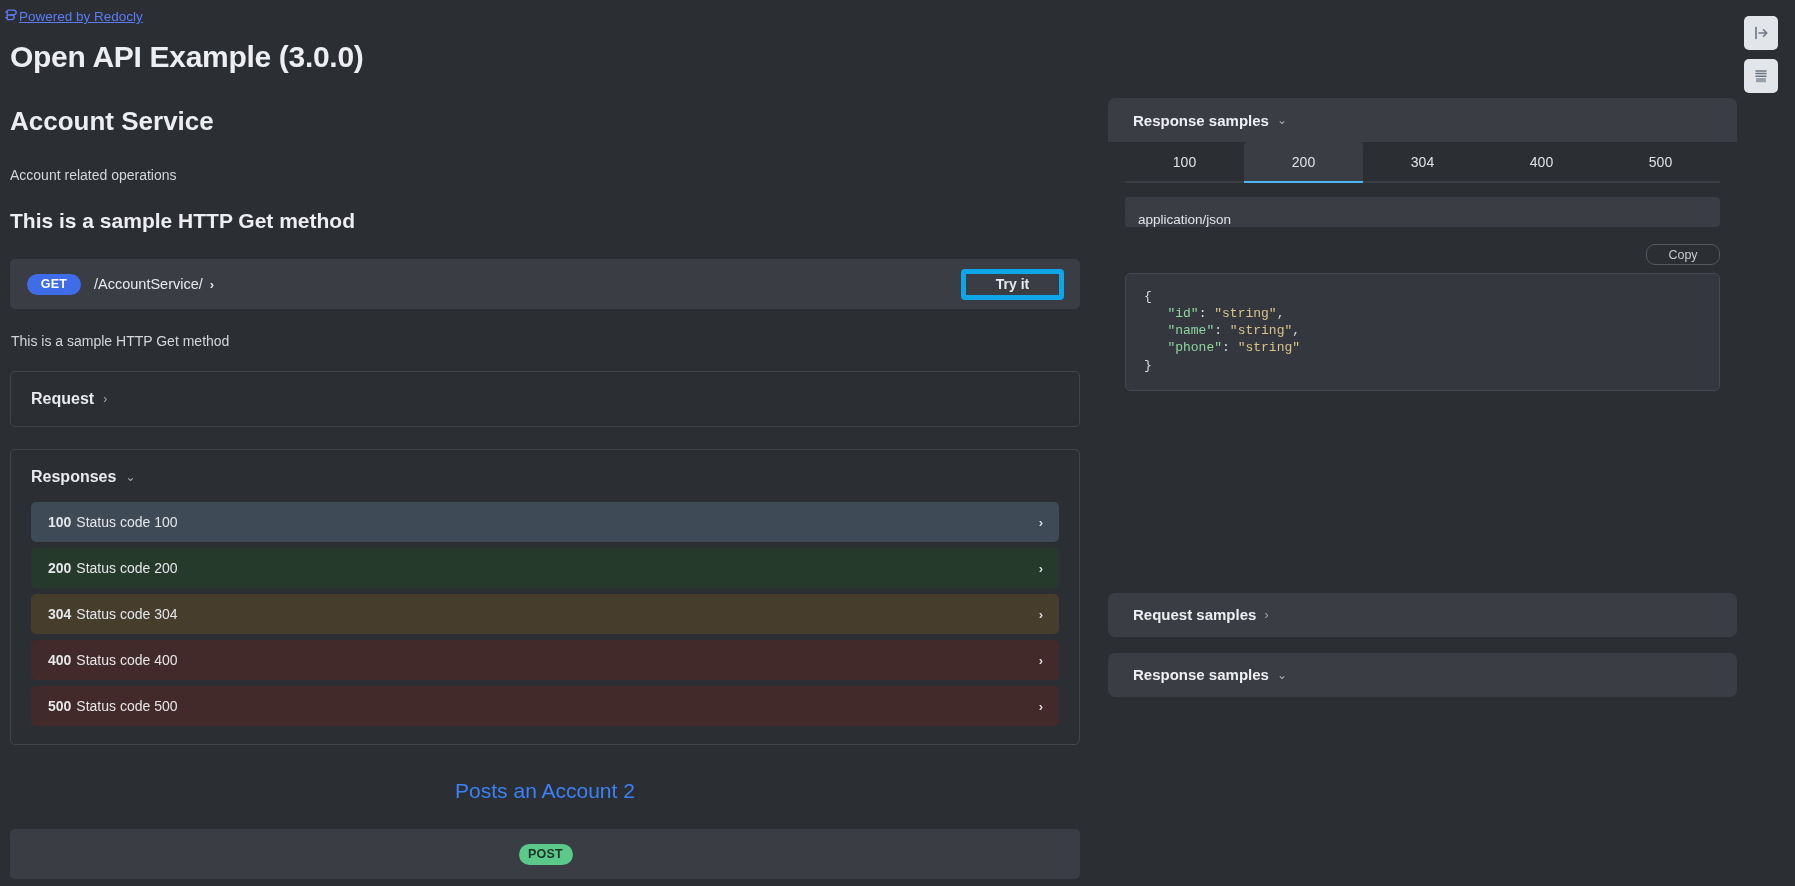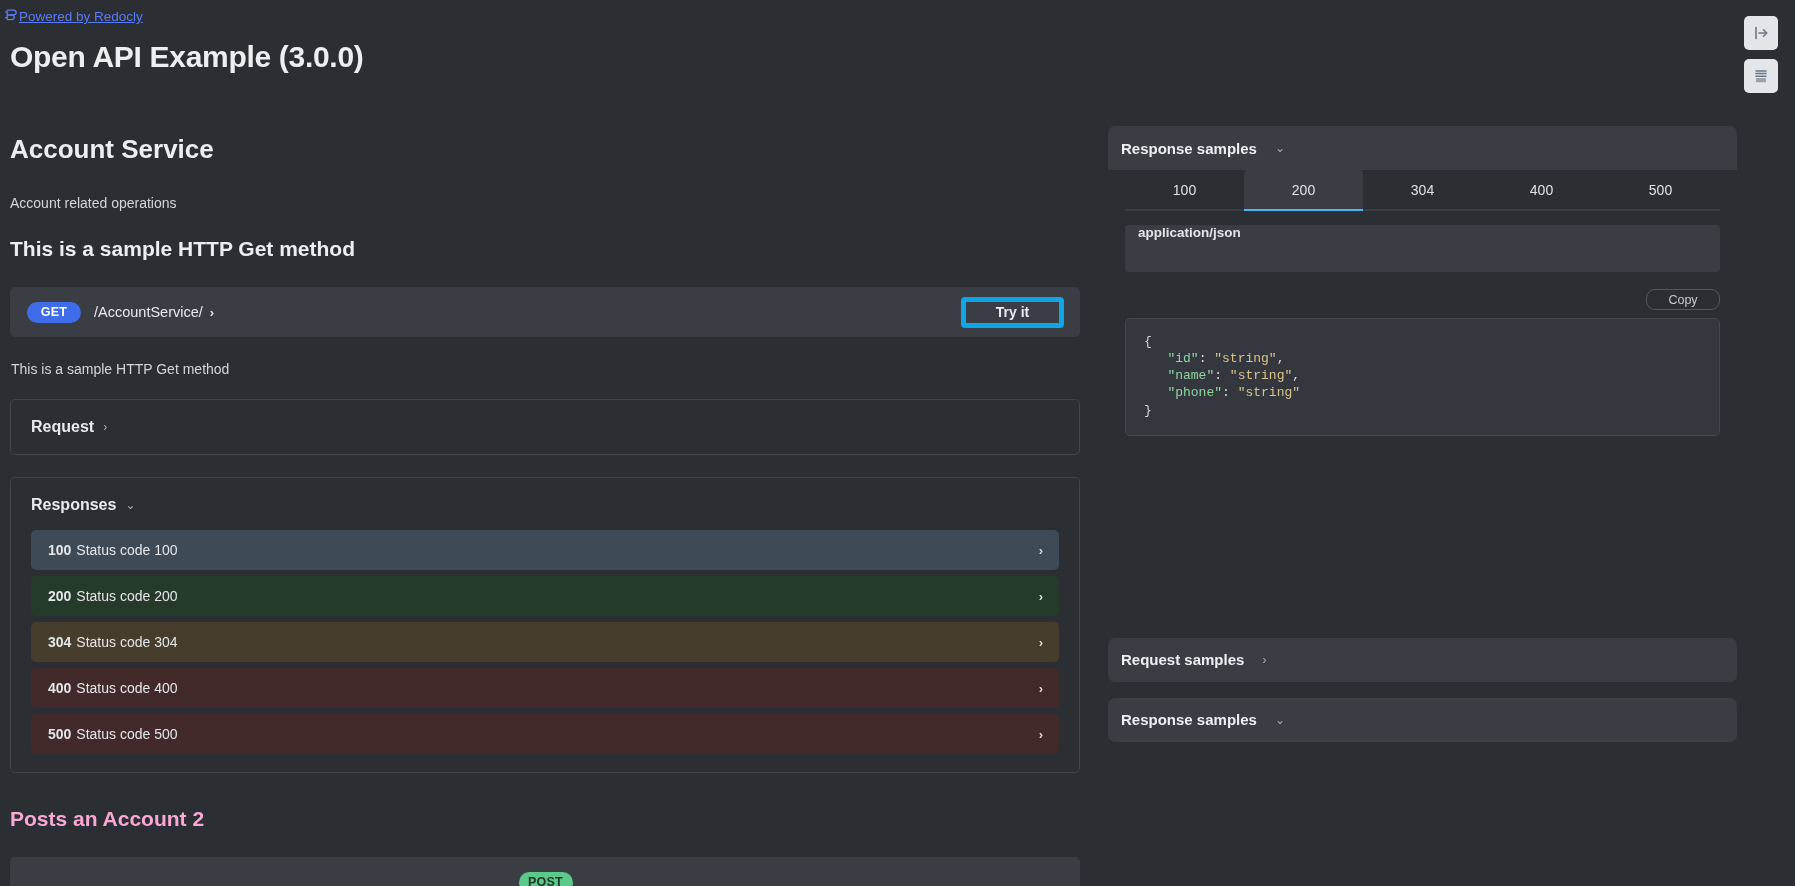--- a/index.html
+++ b/index.html
@@ -80,21 +80,20 @@
 
   
   .columns {
     position: absolute;
     top: 98px;
     left: 0;
     width: 1795px;
     bottom: 0;
     display: flex;
     align-items: flex-start;
-    margin-top: 28px;
   }
 
   .left-col {
     width: 1090px;
     flex: 0 0 1090px;
     padding: 0 10px 0 10px;
   }
 
   .right-col {
     flex: 1 1 auto;
@@ -225,42 +224,43 @@
   .resp-row .code { font-weight: bold; margin-right: 5px; }
   .resp-row .arrow {
     margin-left: auto;
     color: #d9dbe0;
     font-size: 13px;
     font-weight: bold;
   }
 
   .next-op-title {
     font-size: 21px;
-    font-weight: bold;
-    color: #f9a8d4;
+    font-weight: normal;
+    color: #3b82f6;
     margin-top: 34px;
+    text-align: center;
   }
 
   
   .panel {
     background: #3a3d44;
     border-radius: 7px;
     overflow: hidden;
   }
   .panel + .panel { margin-top: 16px; }
 
   .panel-head {
     height: 44px;
     display: flex;
     align-items: center;
-    padding: 0 13px;
+    padding: 0 25px;
     font-size: 15px;
     font-weight: bold;
     color: #edeff2;
-    gap: 18px;
+    gap: 8px;
     cursor: pointer;
   }
 
   .panel-body {
     background: #2b2e33;
     padding: 0 17px 18px 17px;
   }
 
   .tabs {
     display: flex;
@@ -286,30 +286,29 @@
   .tab.active::after {
     content: "";
     position: absolute;
     left: 0; right: 0; bottom: -2px;
     height: 2px;
     background: #4db6f0;
   }
 
   .mime-select {
     margin-top: 14px;
-    height: 47px;
+    height: 30px;
     background: #3a3d44;
     border-radius: 4px;
     display: flex;
-    align-items: flex-start;
+    align-items: flex-end;
     padding: 0 13px;
     font-size: 13.5px;
     color: #e1e4e8;
     cursor: pointer;
-    font-weight: bold;
   }
 
   .copy-row {
     display: flex;
     justify-content: flex-end;
     margin-top: 17px;
   }
   .copy-btn {
     min-width: 74px;
     height: 21px;

